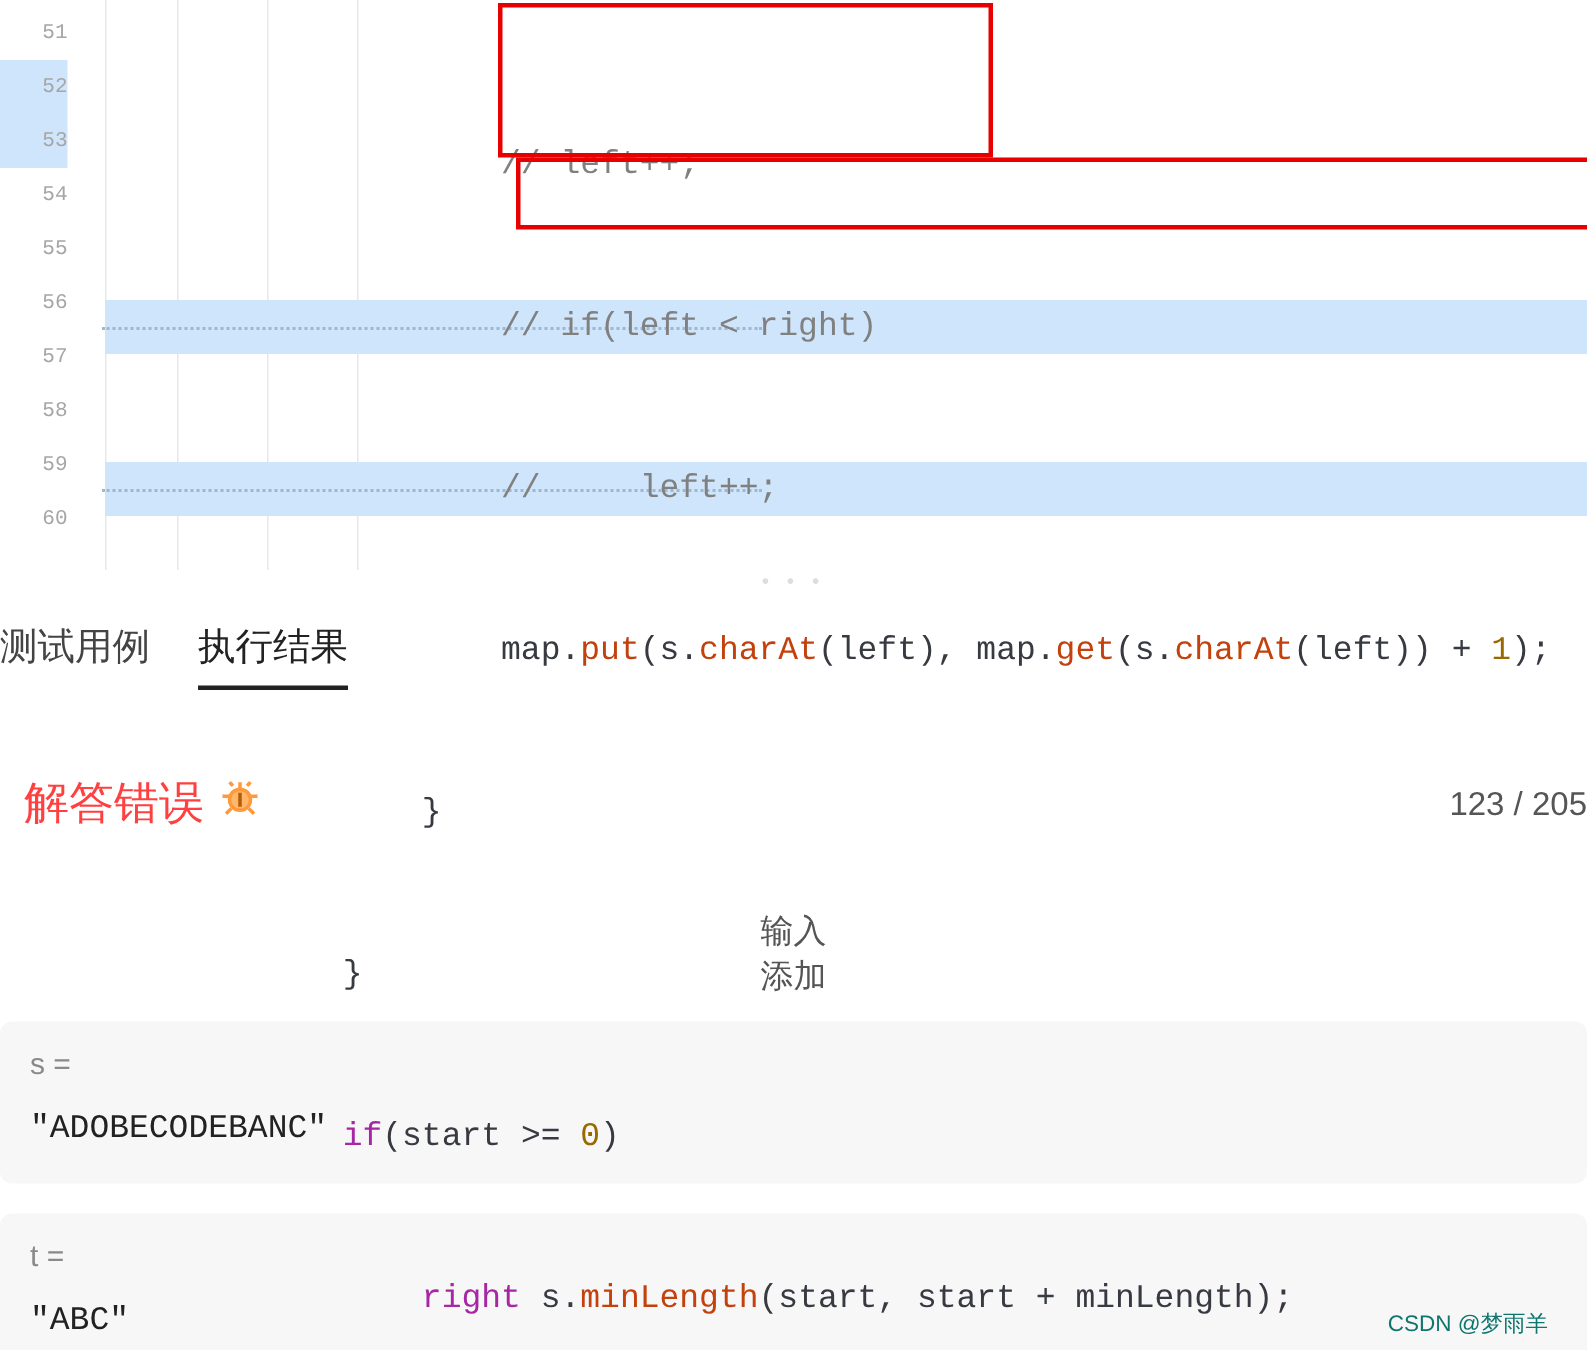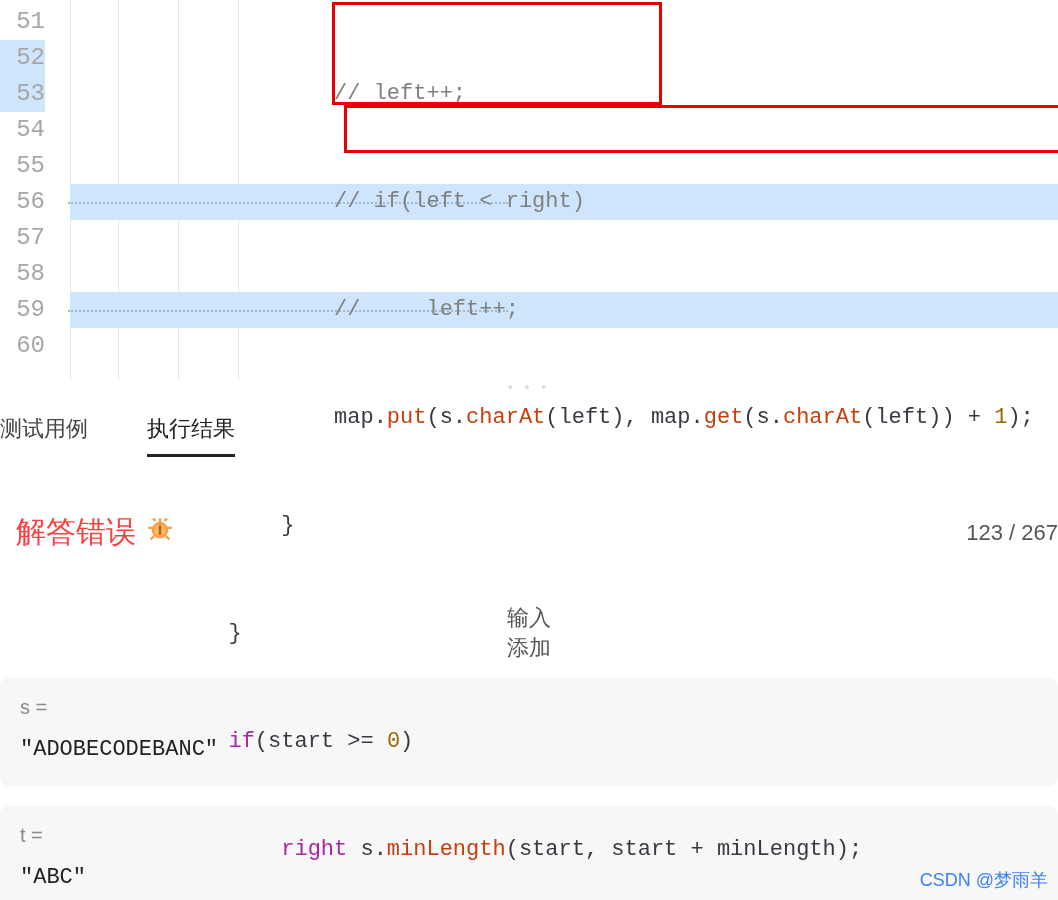--- a/index.html
+++ b/index.html
@@ -14,35 +14,35 @@
     .editor-area {
       display: flex;
       height: 380px;
       position: relative;
     }
     .gutter {
       width: 70px;
       text-align: right;
       padding-right: 25px;
       font-family: Consolas, "Courier New", monospace;
-      font-size: 24px;
+      font-size: 14px;
       line-height: 36px;
       color: #a6a6a6;
       user-select: none;
       padding-top: 4px;
     }
     .gutter .ln { height: 36px; }
     .code {
       flex: 1;
       font-family: Consolas, "Courier New", monospace;
       font-size: 22px;
       line-height: 36px;
       white-space: pre;
       position: relative;
-      padding-top: 4px;
+      padding-top: 20px;
     }
     .code-line { height: 36px; position: relative; }
     .indent-guide {
       position: absolute;
       top: 0;
       bottom: 0;
       width: 1px;
       background: #e8e8e8;
     }
     .ig1 { left: 70px; } .ig2 { left: 118px; } .ig3 { left: 178px; } .ig4 { left: 238px; }
@@ -79,23 +79,23 @@
       display: flex;
       align-items: center;
       justify-content: center;
       color: #ddd;
       font-size: 14px;
       letter-spacing: 4px;
       cursor: row-resize;
     }
     .tabs {
       display: flex;
-      gap: 59px;
+      gap: 32px;
       padding: 20px 0 0 0;
-      font-size: 22px;
+      font-size: 25px;
       color: #444;
     }
     .tab { padding-bottom: 10px; cursor: pointer; }
     .tab.active { border-bottom: 3px solid #222; font-weight: 500; color: #222; }
     .result-header {
       display: flex;
       align-items: center;
       justify-content: space-between;
       padding: 55px 0 10px 0;
     }
@@ -122,23 +122,23 @@
     .block {
       background: #f7f7f8;
       border-radius: 8px;
       padding: 18px 20px 24px 20px;
       margin-bottom: 20px;
     }
     .block .var { color: #8a8a8a; font-size: 20px; margin-bottom: 18px; }
     .block .val { color: #222; font-size: 22px; font-family: Consolas, "Courier New", monospace; }
     .watermark {
       position: absolute;
-      right: 10px; bottom: 8px;
-      color: #3b82f6;
-      font-size: 18px;
+      right: 26px; bottom: 8px;
+      color: #0f766e;
+      font-size: 15px;
     }
     .selrow { background: #cfe5fb; }
   </style>
 </head>
 <body>
 
 <div class="editor-area">
   <div class="indent-guide ig1"></div>
   <div class="indent-guide ig2"></div>
   <div class="indent-guide ig3"></div>
@@ -185,21 +185,21 @@
   <div class="status">
     <span class="status-text">解答错误</span>
     <span>
       <svg class="bug-icon" viewBox="0 0 24 24" fill="none" stroke="#ff9a3c" stroke-width="2">
         <circle cx="12" cy="13" r="6" fill="#ffb86b" stroke="#ff9a3c"></circle>
         <path d="M12 7 V3 M6 11 H2 M18 11 H22 M7 18 L4 21 M17 18 L20 21 M8 5 L6 3 M16 5 L18 3"></path>
         <line x1="12" y1="9" x2="12" y2="17" stroke="#b65c00"></line>
       </svg>
     </span>
   </div>
-  <div class="stats">123 / 267</div>
+  <div class="stats">123 / 205</div>
 </div>
 
 <div class="input-header">
   <span>输入</span>
   <span style="cursor:pointer">添加</span>
 </div>
 
 <div class="block">
   <div class="var">s =</div>
   <div class="val">"ADOBECODEBANC"</div>

